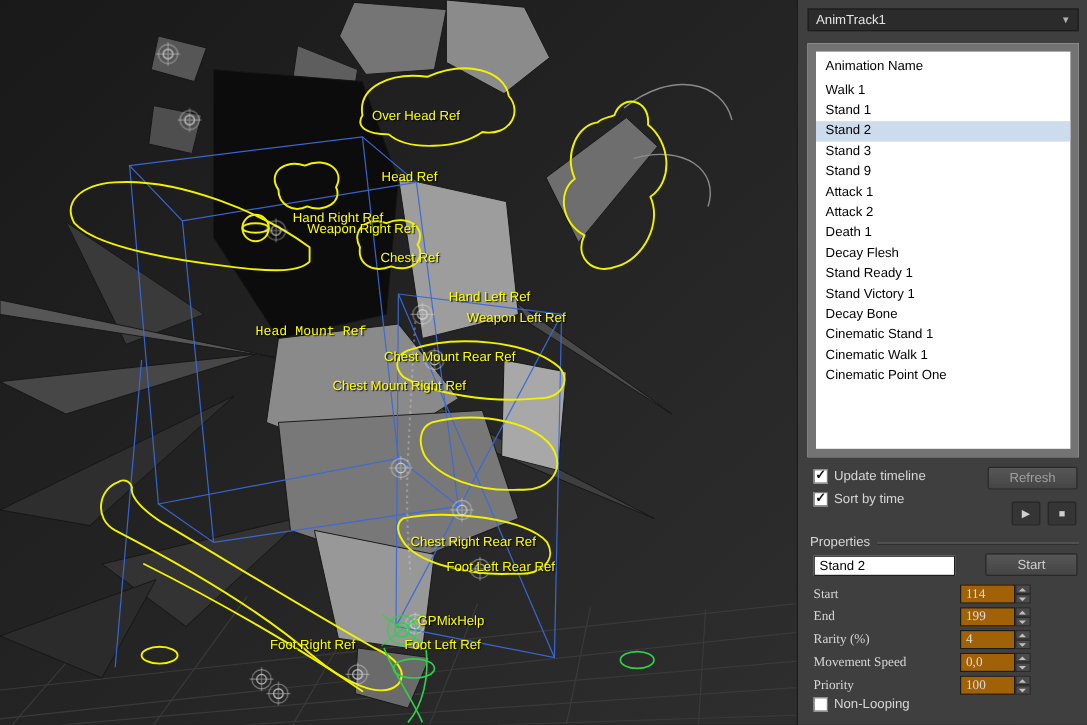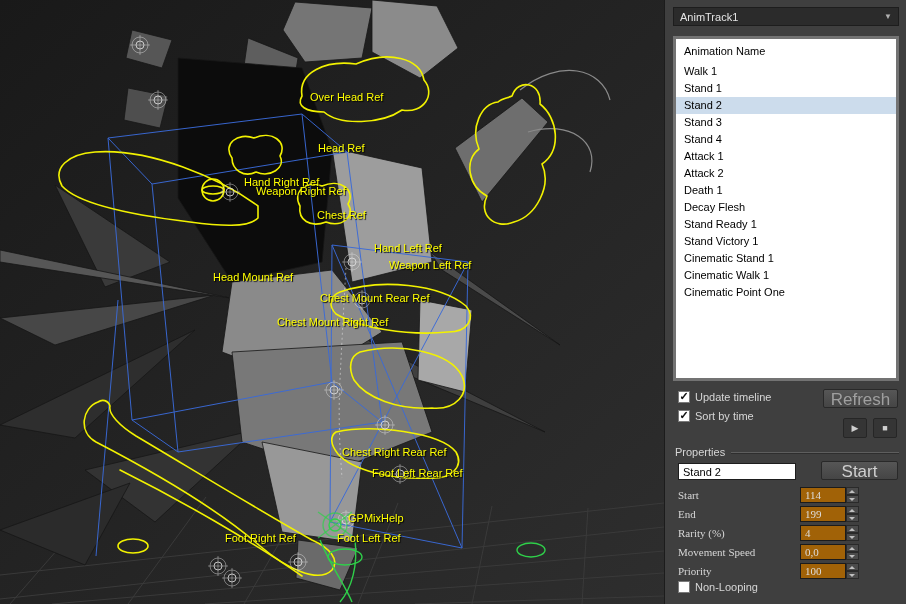--- a/index.html
+++ b/index.html
@@ -22,35 +22,35 @@
 
   
   .panel { position:absolute; left:664px; top:0; width:242px; height:604px; background:#3f3f3f;
            border-left:1px solid #1c1c1c; font-size:11px; color:#d6d6d6; }
 
   .dropdown { position:absolute; left:8px; top:7px; width:226px; height:19px; background:#2b2b2b;
               border:1px solid #1d1d1d; display:flex; align-items:center; padding:0 6px; color:#e4e4e4; cursor:default; }
   .dd-arrow { margin-left:auto; font-size:8px; color:#b0b0b0; }
 
   .listbox { position:absolute; left:8px; top:36px; width:226px; height:345px; background:#fff;
-             border:3px solid #737373; color:#000; overflow:hidden; }
+             border:7px solid #737373; color:#000; overflow:hidden; }
   .list-header { padding:6px 0 6px 8px; }
   .list-item { height:17px; line-height:17px; padding-left:8px; cursor:default; }
   .list-item.selected { background:#ccdcec; }
 
   .check-row { position:absolute; display:flex; align-items:center; gap:5px; cursor:default; }
   .cb { width:12px; height:12px; background:#fff; border:1px solid #7a7a7a;
         display:flex; align-items:center; justify-content:center; }
   .cb-mark { color:#111; font-size:11px; font-weight:bold; line-height:1; margin-top:-1px; }
   #cb-timeline { left:13px; top:391px; }
   #cb-sort     { left:13px; top:410px; }
   #cb-nonloop  { left:13px; top:581px; }
 
   .btn { background:linear-gradient(#565656,#454545); border:1px solid #292929; border-radius:2px;
-         font-size:17px; font-family:inherit; cursor:default; }
+         font-size:11px; font-family:inherit; cursor:default; }
   #refresh-btn { position:absolute; left:158px; top:389px; width:75px; height:19px; color:#9f9f9f; }
   #update-btn  { position:absolute; left:156px; top:461px; width:77px; height:19px; color:#cfcfcf; }
 
   .transport { position:absolute; left:178px; top:418px; display:flex; gap:6px; }
   .tbtn { width:24px; height:20px; background:#353535; border:1px solid #262626; border-radius:2px;
           color:#cfcfcf; font-size:9px; display:flex; align-items:center; justify-content:center; cursor:default; }
 
   .group-head { position:absolute; left:10px; top:446px; width:224px; display:flex; align-items:center; gap:6px; }
   .group-line { flex:1; border-top:1px solid #5e5e5e; box-shadow:0 1px 0 #2e2e2e; }
 
@@ -191,21 +191,21 @@
 
     <div class="vp-labels">
 
     <span class="vp-label" style="left: 310px; top: 91px;">Over Head Ref</span>
         <span class="vp-label" style="left: 318px; top: 142px;">Head Ref</span>
         <span class="vp-label" style="left: 244px; top: 176px;">Hand Right Ref</span>
         <span class="vp-label" style="left: 256px; top: 185px;">Weapon Right Ref</span>
         <span class="vp-label" style="left: 317px; top: 209px;">Chest Ref</span>
         <span class="vp-label" style="left: 374px; top: 242px;">Hand Left Ref</span>
         <span class="vp-label" style="left: 374px; top: 259px; margin-left: 15px;">Weapon Left Ref</span>
-        <span class="vp-label" style="left: 213px; top: 271px;">Head Mount Ref</span>
+        <span class="vp-label" style="left: 213px; top: 271px; font-family: Liberation Mono, monospace;">Head Mount Ref</span>
         <span class="vp-label" style="left: 320px; top: 292px;">Chest Mount Rear Ref</span>
         <span class="vp-label" style="left: 277px; top: 316px;">Chest Mount Right Ref</span>
         <span class="vp-label" style="left: 342px; top: 446px;">Chest Right Rear Ref</span>
         <span class="vp-label" style="left: 372px; top: 467px;">Foot Left Rear Ref</span>
         <span class="vp-label" style="left: 348px; top: 512px;">GPMixHelp</span>
         <span class="vp-label" style="left: 225px; top: 532px;">Foot Right Ref</span>
         <span class="vp-label" style="left: 293px; top: 532px; padding-left: 44px;">Foot Left Ref</span>
       </div>
   </div>
 
@@ -217,27 +217,28 @@
     </div>
 
     <div class="listbox">
       <div class="list-header">Animation Name</div>
       <div class="list-items">
 
       <div class="list-item">Walk 1</div>
           <div class="list-item">Stand 1</div>
           <div class="list-item selected">Stand 2</div>
           <div class="list-item">Stand 3</div>
-          <div class="list-item">Stand 4</div>
+          <div class="list-item">Stand 9</div>
           <div class="list-item">Attack 1</div>
           <div class="list-item">Attack 2</div>
           <div class="list-item">Death 1</div>
           <div class="list-item">Decay Flesh</div>
           <div class="list-item">Stand Ready 1</div>
           <div class="list-item">Stand Victory 1</div>
+          <div class="list-item">Decay Bone</div>
           <div class="list-item">Cinematic Stand 1</div>
           <div class="list-item">Cinematic Walk 1</div>
           <div class="list-item">Cinematic Point One</div>
         </div>
     </div>
 
     <label class="check-row" id="cb-timeline">
       <span class="cb">
           <span class="cb-mark">✓</span>
         </span>

